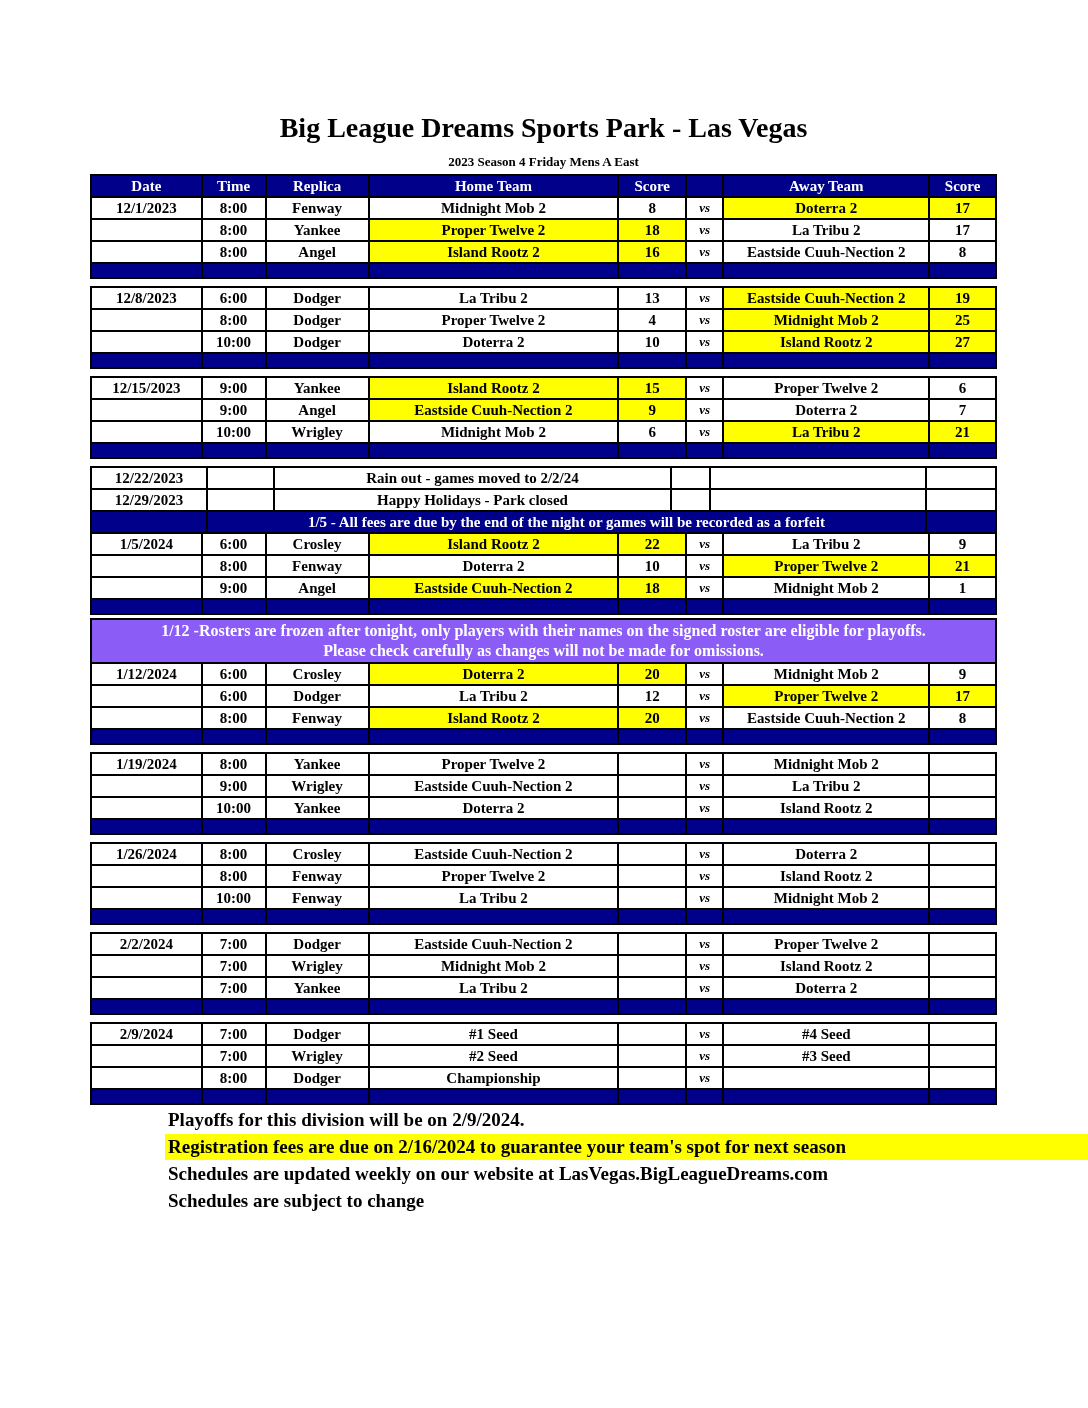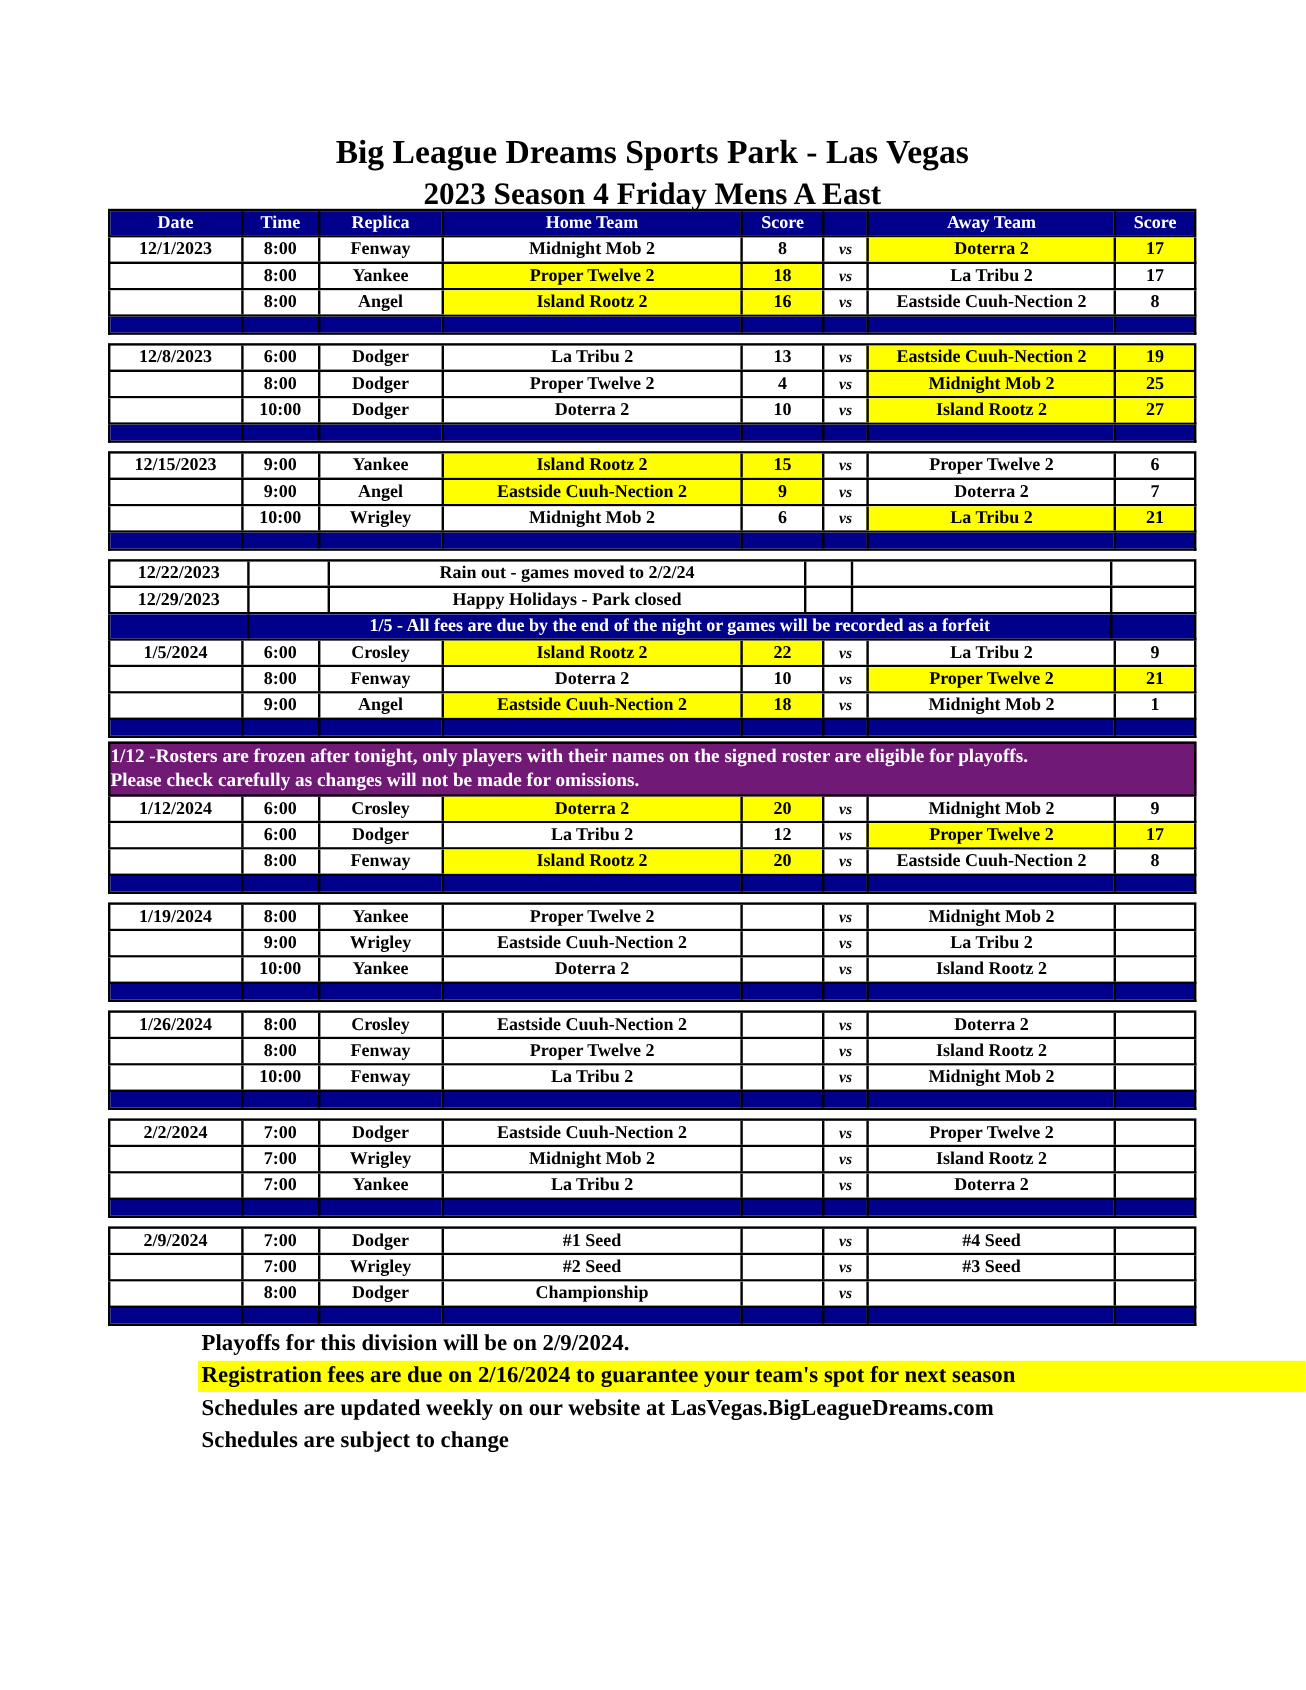--- a/index.html
+++ b/index.html
@@ -4,21 +4,21 @@
 <style>
   html,body{margin:0;padding:0;}
   body{
     width:1088px;height:1408px;background:#ffffff;color:#000;
     font-family:"Liberation Serif", serif;
   }
   .content{width:907px;margin-left:90px;}
   
   .head{text-align:center;padding-top:112px;}
   .title{font-size:28px;font-weight:bold;line-height:31px;margin:0;}
-  .subtitle{font-size:26px;font-weight:bold;line-height:24px;margin:7px 0 0 0;}
+  .subtitle{font-size:13px;font-weight:bold;line-height:24px;margin:7px 0 0 0;}
   .note{font-size:15px;font-weight:bold;font-style:italic;margin:10px 0 8px 0;}
   
   .sched{width:907px;}
   .t-row{display:flex;box-sizing:border-box;border-left:2px solid #000;border-right:2px solid #000;border-bottom:2px solid #000;background:#fff;}
   .bt{border-top:2px solid #000;}
   .c{box-sizing:border-box;display:flex;align-items:center;justify-content:center;
      font-weight:bold;font-size:15px;height:20px;overflow:hidden;white-space:nowrap;}
   .c + .c{border-left:2px solid #000;}
   .w-date{width:114px;}
   .w-time{width:67px;}
@@ -30,22 +30,22 @@
   .w-sc2{width:70px;}
   .w-msg{width:397px;}
   .w-fee{width:723px;}
   .t-head .c{background:#00008B;color:#fff;height:20px;}
   .t-band .c{background:#00008B;height:13px;}
   .t-fee .c{background:#00008B;color:#fff;}
   .yl{background:#FFFF00;}
   .vs{font-style:italic;font-size:13px;}
   .t-gap{height:7px;}
   .t-gap-sm{height:3px;}
-  .t-red{box-sizing:border-box;border:2px solid #000;background:#701a75;color:#fff;
-         font-weight:bold;font-size:16px;padding:1px 0;}
+  .t-red{box-sizing:border-box;border:2px solid #000;background:#8b5cf6;color:#fff;
+         text-align:center;font-weight:bold;font-size:16px;padding:1px 0;}
   .t-red div{line-height:20px;white-space:nowrap;}
   
   .footer{margin:2px 0 0 75px;width:932px;}
   .f-line{font-size:19px;font-weight:bold;line-height:26px;padding-left:3px;margin-top:1px;white-space:nowrap;}
   .f-line.hl{background:#FFFF00;}
 </style>
 </head>
 <body>
 
 <div class="content">

